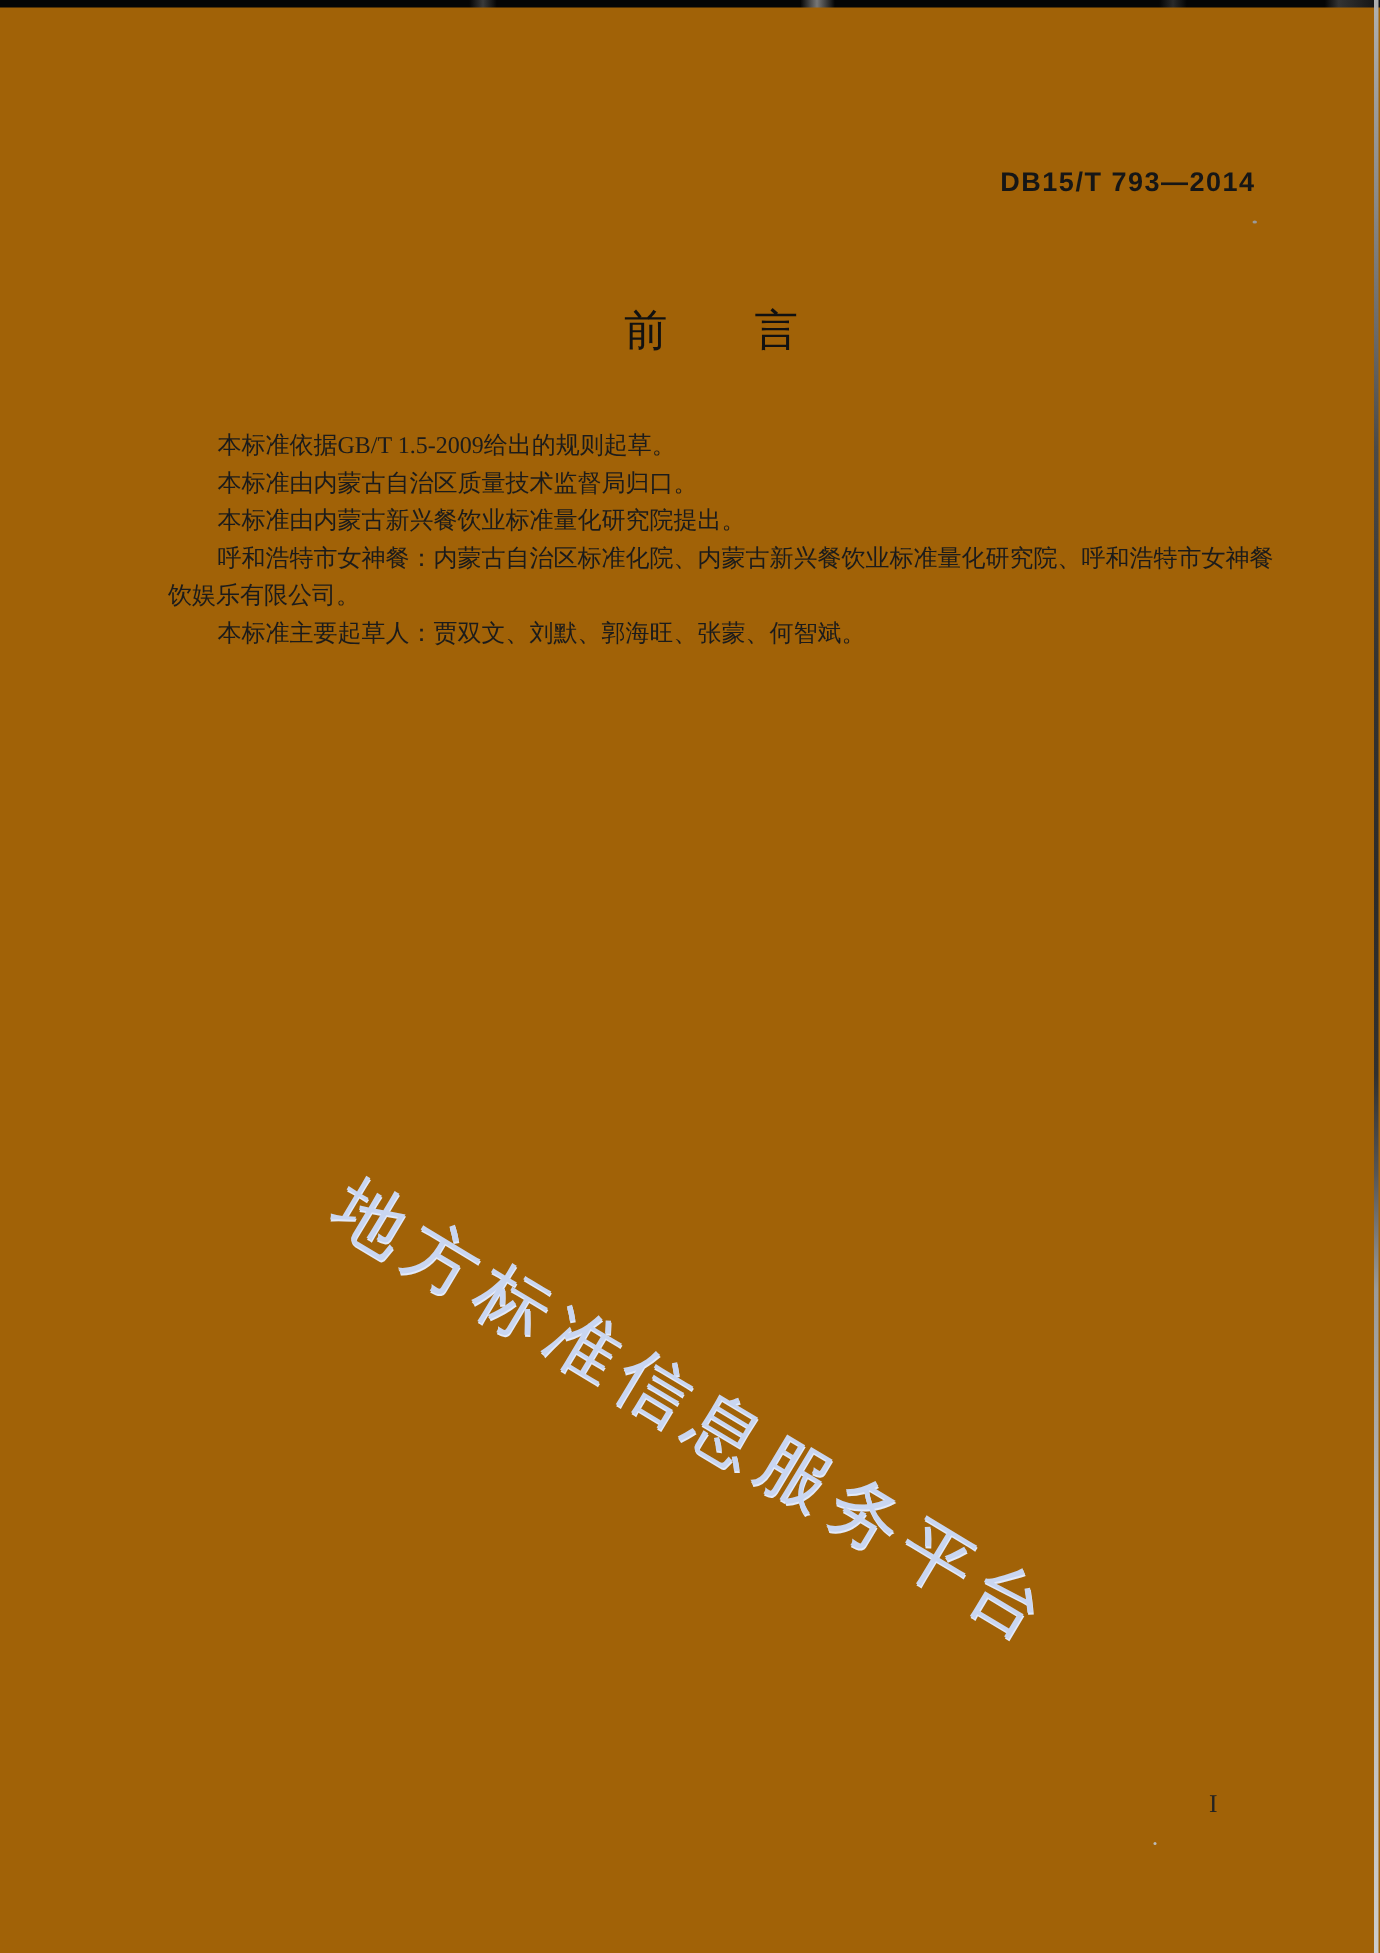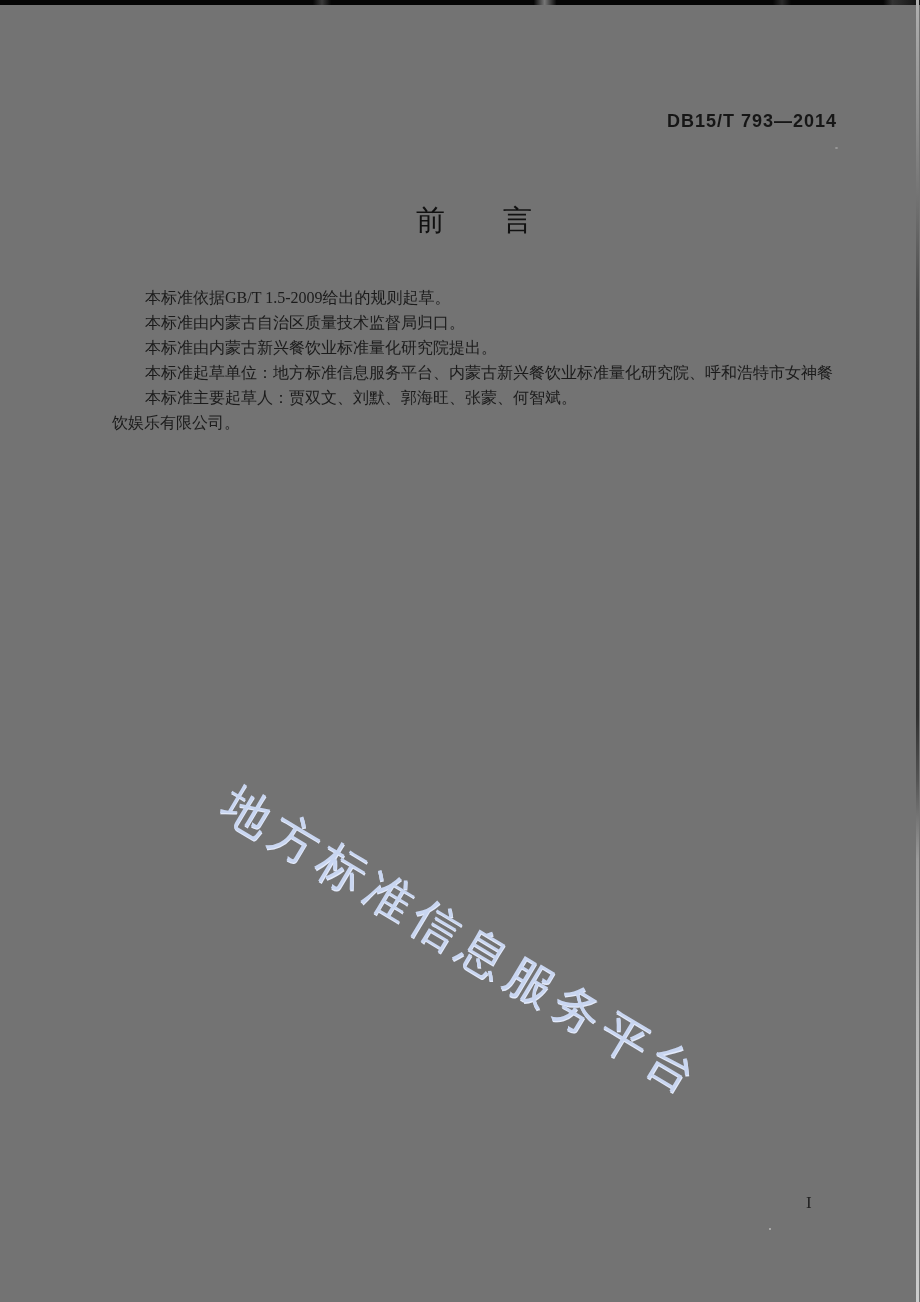--- a/index.html
+++ b/index.html
@@ -5,21 +5,21 @@
   html, body {
     margin: 0;
     padding: 0;
     background: #e8e8e8;
   }
   .page {
     position: relative;
     width: 920px;
     height: 1302px;
     margin: 0 auto;
-    background: #737373;
+    background: #a16207;
     overflow: hidden;
     font-family: "Liberation Serif", serif;
     color: #1c1c1c;
   }
   
   .scan-bar-top {
     position: absolute;
     top: 0; left: 0;
     width: 100%; height: 5px;
     background: linear-gradient(90deg,
@@ -115,22 +115,22 @@
   <div class="speck speck-2"></div>
 
   <div class="doc-number">DB15/T 793—2014</div>
 
   <div class="page-title">前　　言</div>
 
   <div class="body-text">
     <div class="body-line indent">本标准依据GB/T 1.5-2009给出的规则起草。</div>
     <div class="body-line indent">本标准由内蒙古自治区质量技术监督局归口。</div>
     <div class="body-line indent">本标准由内蒙古新兴餐饮业标准量化研究院提出。</div>
-    <div class="body-line indent">本标准起草单位：地方标准信息服务平台、内蒙古新兴餐饮业标准量化研究院、呼和浩特市女神餐</div>
+    <div class="body-line indent">呼和浩特市女神餐：内蒙古自治区标准化院、内蒙古新兴餐饮业标准量化研究院、呼和浩特市女神餐</div>
+    <div class="body-line">饮娱乐有限公司。</div>
     <div class="body-line indent">本标准主要起草人：贾双文、刘默、郭海旺、张蒙、何智斌。</div>
-    <div class="body-line">饮娱乐有限公司。</div>
   </div>
 
   <div class="watermark">地方标准信息服务平台</div>
 
   <div class="page-number">I</div>
 
 </div>
 
 </body></html>

